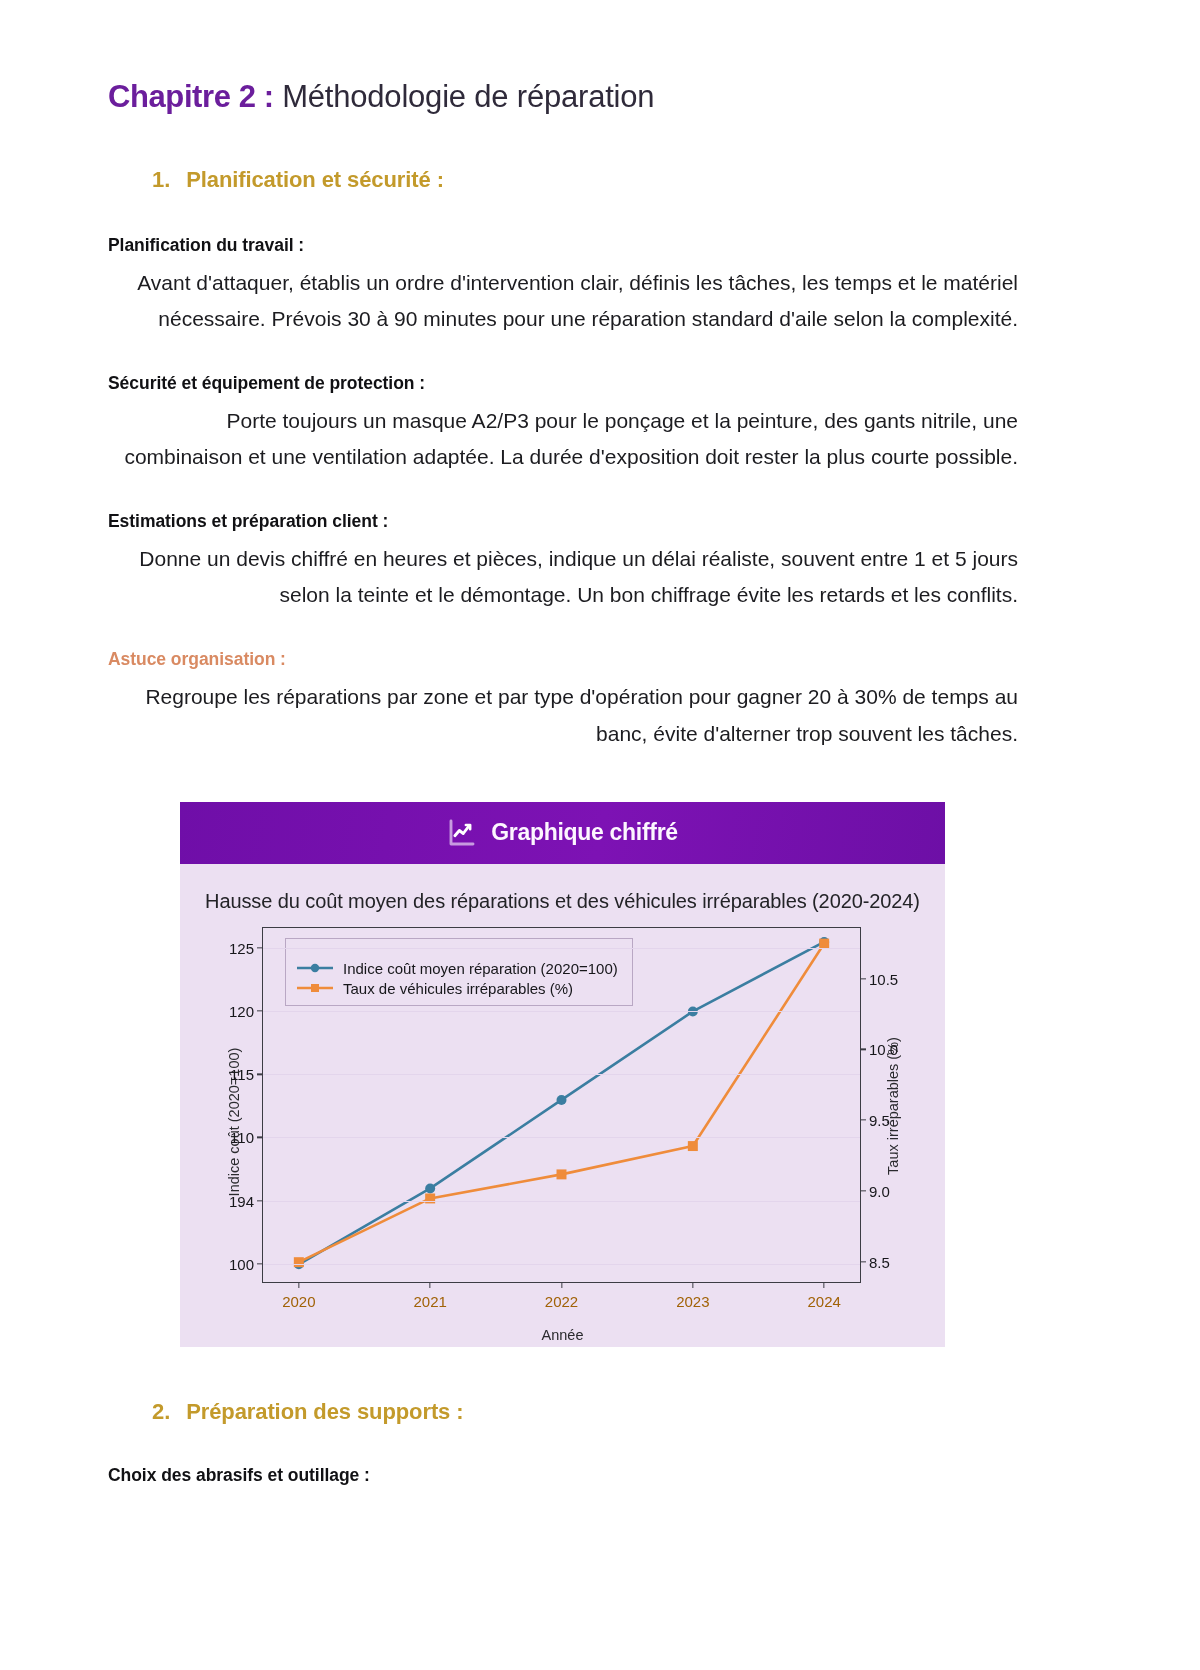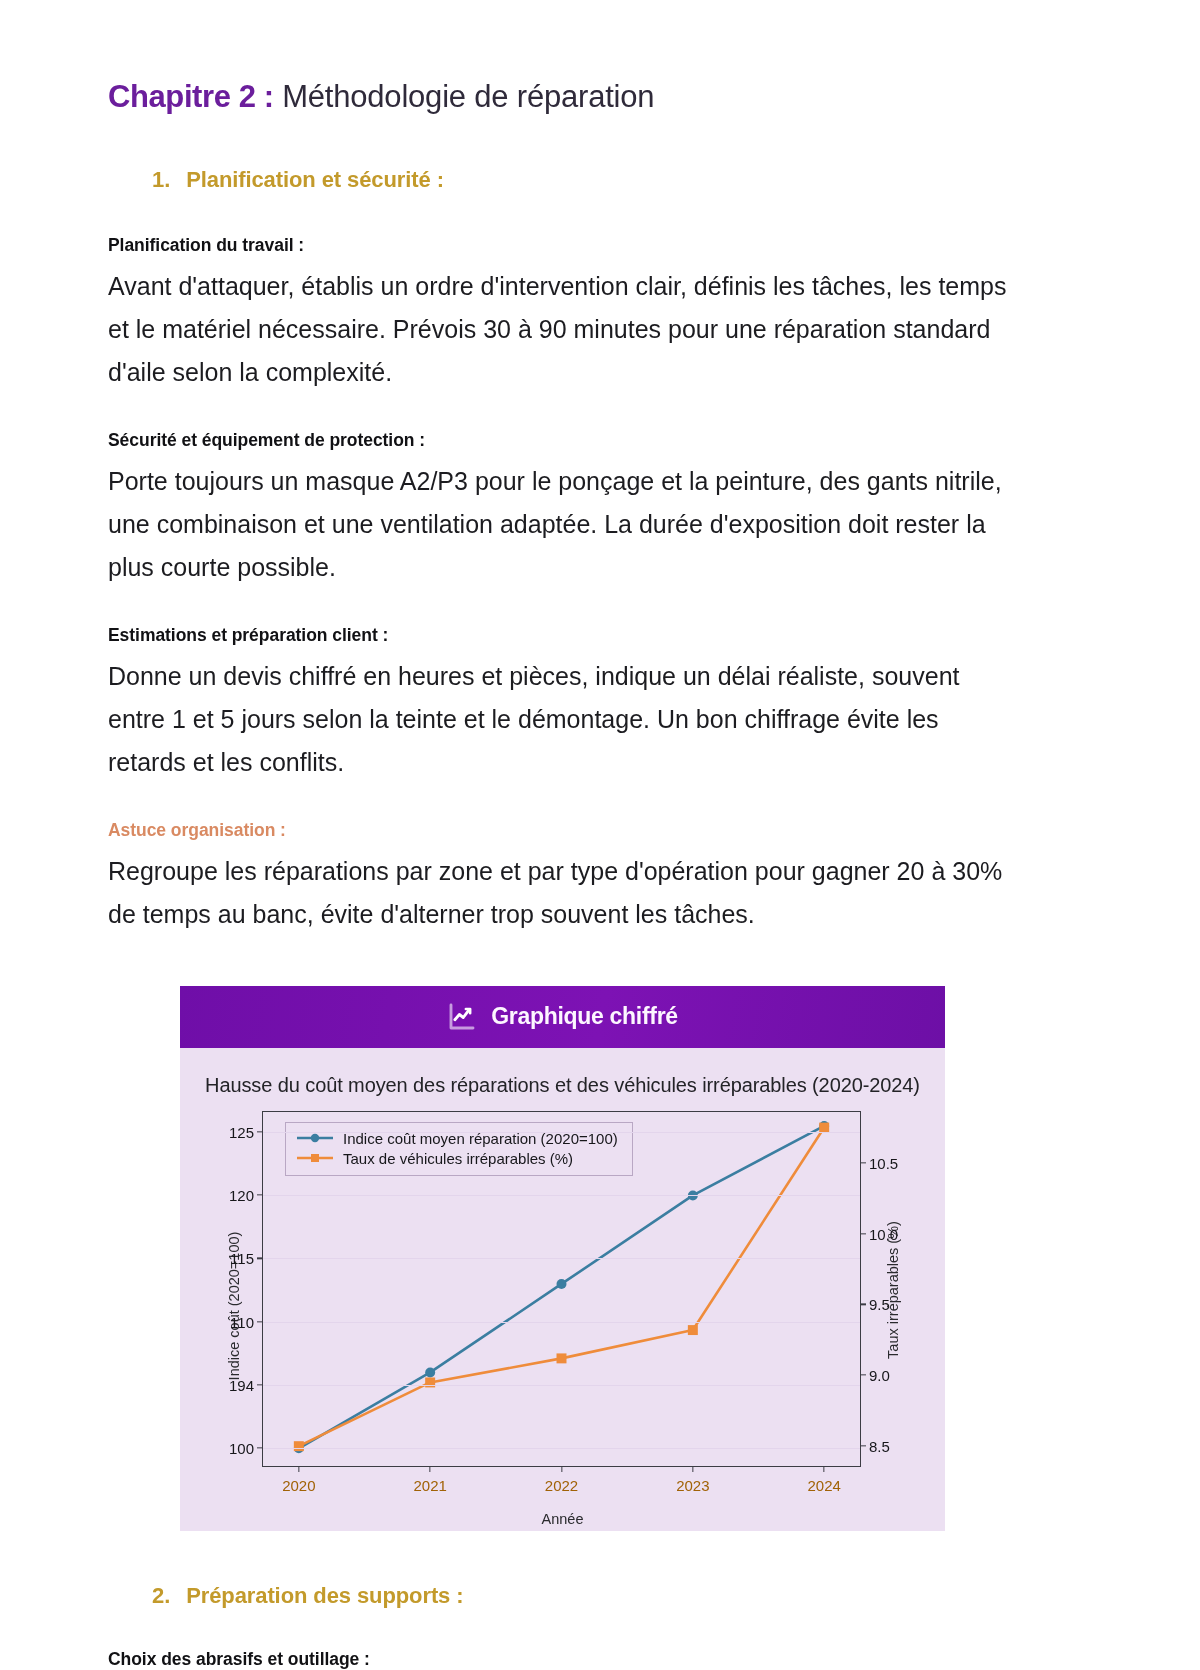--- a/index.html
+++ b/index.html
@@ -54,26 +54,27 @@
   .sub-heading {
     font-size: 17.5px;
     font-weight: 800;
     color: #111114;
     margin: 0 0 9px 0;
     letter-spacing: -0.05px;
   }
   .sub-heading.tip { color: #d98a62; font-weight: 800; }
 
   .body-text {
-    font-size: 25px;
+    font-size: 21px;
     line-height: 1.72;
     color: #1c1c20;
     margin: 0;
     max-width: 910px;
     font-weight: 400;
+    text-align: right;
   }
 
   
   .chart-card {
     width: 765px;
     margin: 50px 0 0 72px;
     background: #ece0f2;
     overflow: hidden;
   }
   .chart-header {
@@ -170,21 +171,21 @@
   }
 
   .plot-svg { position: absolute; inset: 0; width: 100%; height: 100%; overflow: visible; }
 
   
   .legend {
     position: absolute;
     left: 22px; top: 10px;
     background: #ece0f2;
     border: 1px solid #b9a7c4;
-    padding: 7px 14px 8px 10px;
+    padding: 21px 14px 8px 10px;
     display: flex; flex-direction: column; gap: 3px;
   }
   .legend-row { display: flex; align-items: center; gap: 9px; }
   .legend-swatch { width: 38px; height: 14px; display: block; }
   .legend-text { font-size: 15px; color: #17171b; white-space: nowrap; }
 </style>
 </head>
 <body>
 
 <div class="page">

